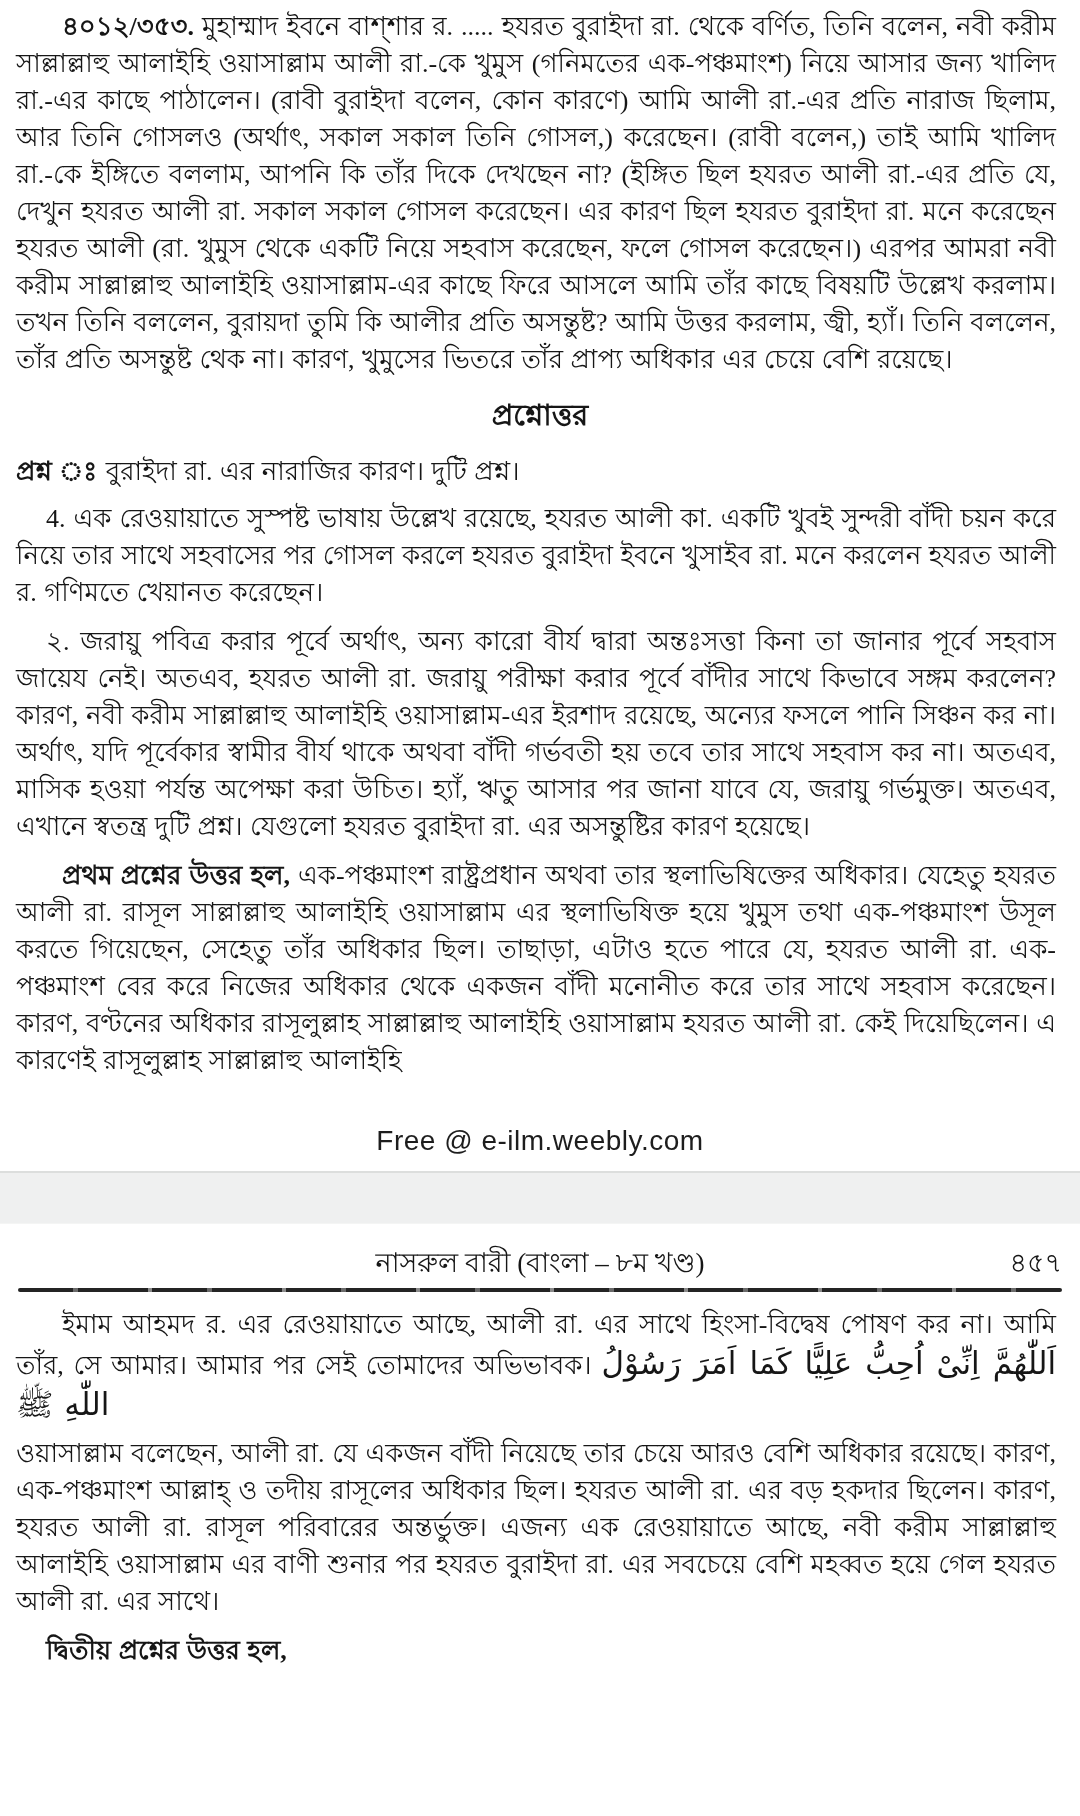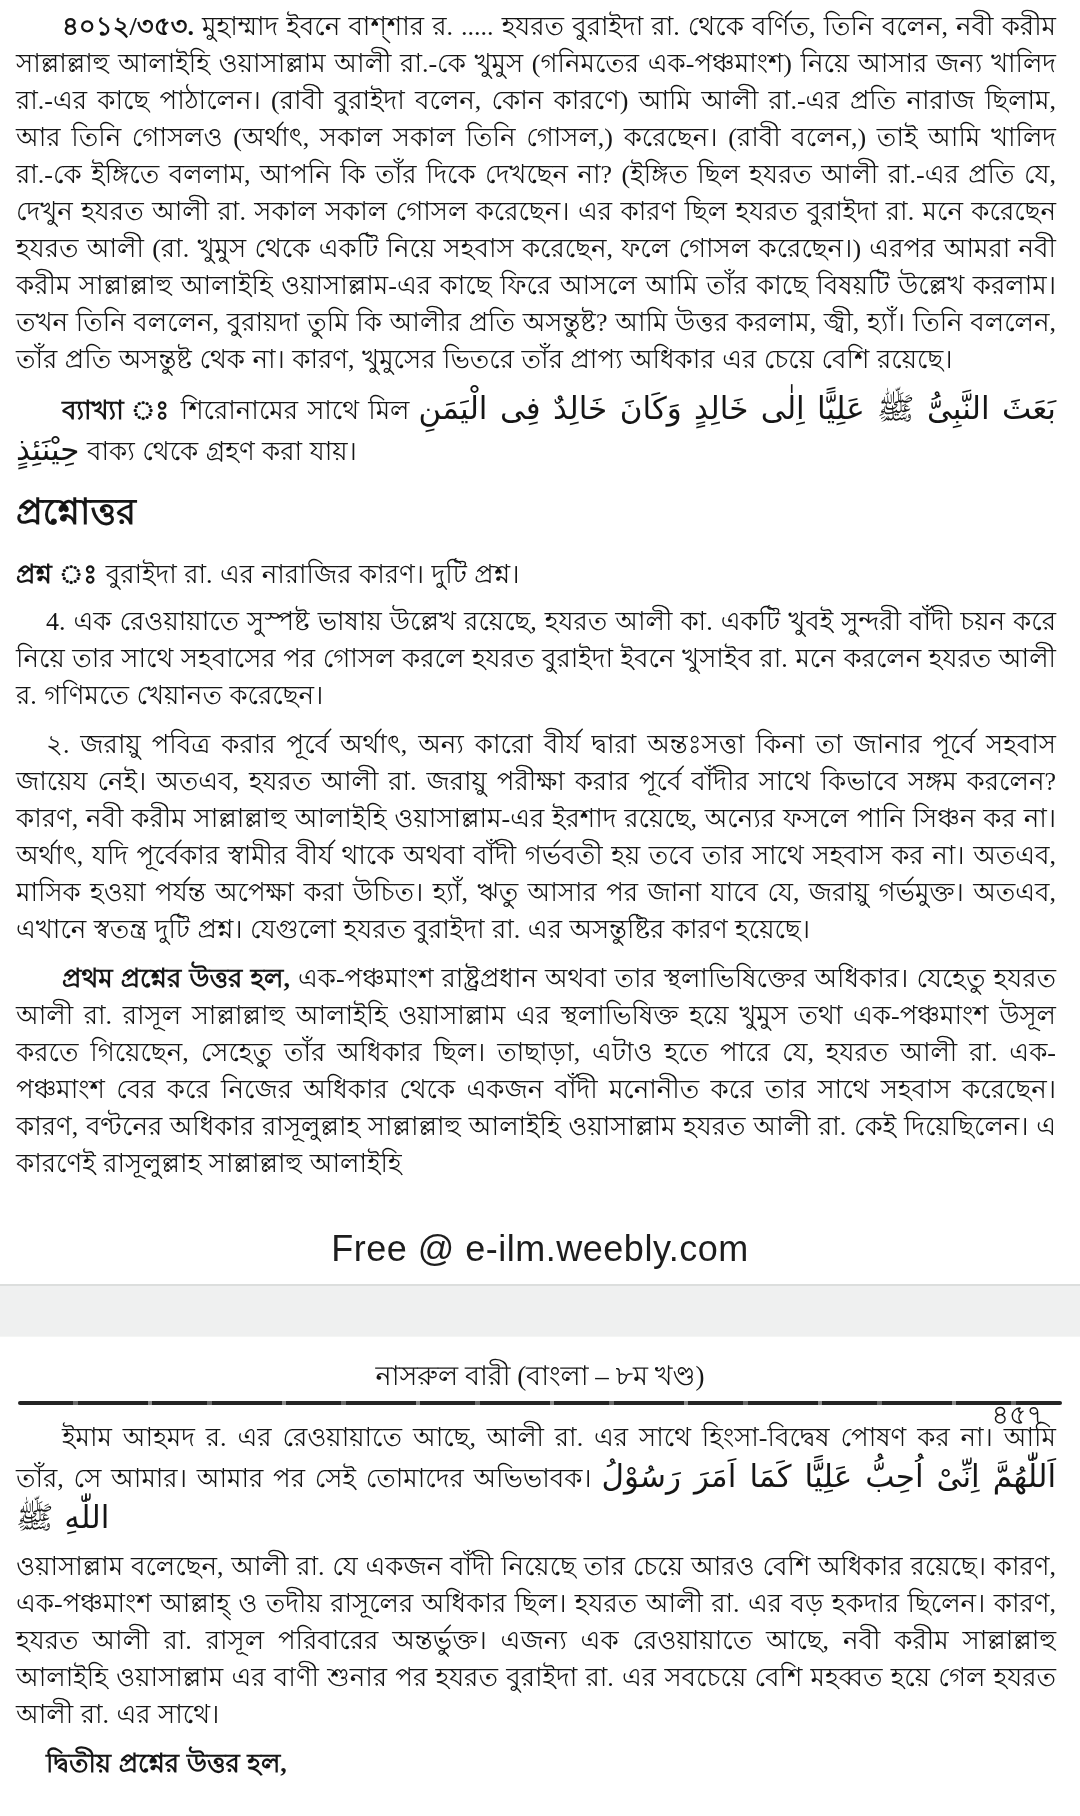--- a/index.html
+++ b/index.html
@@ -24,52 +24,52 @@
   .bold{font-weight:bold;}
   .arabic{
     font-size:31px;
     line-height:40px;
     font-family:"DejaVu Sans","Liberation Serif",serif;
     direction:rtl;
     unicode-bidi:isolate;
     white-space:normal;
   }
   .center-heading{
+    text-align:center;
     font-weight:bold;
-    font-size:36px;
+    font-size:29px;
     margin:14px 0 12px 0;
   }
   .watermark{
     margin-top:46px;
     text-align:center;
     font-family:"Liberation Sans",sans-serif;
-    font-size:36px;
+    font-size:28px;
     color:#1d1d1d;
     letter-spacing:0.5px;
   }
   .page-gap{
     margin-top:14px;
     height:50px;
     background:#eff0f0;
     border-top:2px solid #dcdedd;
     border-bottom:1px solid #f4f5f4;
   }
   .page2{padding-top:22px;}
   .page2-header{
     position:relative;
     text-align:center;
     font-size:27px;
     line-height:34px;
     margin-bottom:8px;
   }
   .page2-header .page-num{
     position:absolute;
-    right:20px;top:0;
+    right:2px;top:0;
     font-size:27px;
-    margin-top:39px;
   }
   .scan-rule{
     height:4px;
     margin:4px 2px 14px 2px;
     background:repeating-linear-gradient(90deg,
       #242424 0px,#242424 55px,
       #6a6a6a 55px,#6a6a6a 60px,
       #242424 60px,#242424 130px,
       #8a8a8a 130px,#8a8a8a 134px);
     border-radius:2px;
@@ -77,21 +77,20 @@
   .bold-line{font-weight:bold;margin:12px 0 12px 0;text-indent:30px;}
   .item{margin-bottom:12px;text-indent:30px;}
 </style>
 </head>
 <body>
 
 <div class="page page1">
 
   <p class="para indent"><span class="bold">৪০১২/৩৫৩.</span> <span>মুহাম্মাদ ইবনে বাশ্শার র. ..... হযরত বুরাইদা রা. থেকে বর্ণিত, তিনি বলেন, নবী করীম সাল্লাল্লাহু আলাইহি ওয়াসাল্লাম আলী রা.-কে খুমুস (গনিমতের এক-পঞ্চমাংশ) নিয়ে আসার জন্য খালিদ রা.-এর কাছে পাঠালেন। (রাবী বুরাইদা বলেন, কোন কারণে) আমি আলী রা.-এর প্রতি নারাজ ছিলাম, আর তিনি গোসলও (অর্থাৎ, সকাল সকাল তিনি গোসল,) করেছেন। (রাবী বলেন,) তাই আমি খালিদ রা.-কে ইঙ্গিতে বললাম, আপনি কি তাঁর দিকে দেখছেন না? (ইঙ্গিত ছিল হযরত আলী রা.-এর প্রতি যে, দেখুন হযরত আলী রা. সকাল সকাল গোসল করেছেন। এর কারণ ছিল হযরত বুরাইদা রা. মনে করেছেন হযরত আলী (রা. খুমুস থেকে একটি নিয়ে সহবাস করেছেন, ফলে গোসল করেছেন।) এরপর আমরা নবী করীম সাল্লাল্লাহু আলাইহি ওয়াসাল্লাম-এর কাছে ফিরে আসলে আমি তাঁর কাছে বিষয়টি উল্লেখ করলাম। তখন তিনি বললেন, বুরায়দা তুমি কি আলীর প্রতি অসন্তুষ্ট? আমি উত্তর করলাম, জ্বী, হ্যাঁ। তিনি বললেন, তাঁর প্রতি অসন্তুষ্ট থেক না। কারণ, খুমুসের ভিতরে তাঁর প্রাপ্য অধিকার এর চেয়ে বেশি রয়েছে।</span></p>
 
-  <p class="para indent"><span class="bold">ব্যাখ্যা ঃ</span> <span>শিরোনামের সাথে মিল</span> <span class="arabic">بَعَثَ النَّبِىُّ ﷺ عَلِيًّا اِلٰى خَالِدٍ وَكَانَ خَالِدٌ فِى الْيَمَنِ حِيْنَئِذٍ</span> <span>বাক্য থেকে গ্রহণ করা যায়।</span></p>
 
   <div class="center-heading">প্রশ্নোত্তর</div>
 
   <p class="para"><span class="bold">প্রশ্ন ঃ</span> <span>বুরাইদা রা. এর নারাজির কারণ। দুটি প্রশ্ন।</span></p>
 
   <p class="para item">4. এক রেওয়ায়াতে সুস্পষ্ট ভাষায় উল্লেখ রয়েছে, হযরত আলী কা. একটি খুবই সুন্দরী বাঁদী চয়ন করে নিয়ে তার সাথে সহবাসের পর গোসল করলে হযরত বুরাইদা ইবনে খুসাইব রা. মনে করলেন হযরত আলী র. গণিমতে খেয়ানত করেছেন।</p>
 
   <p class="para item">২. জরায়ু পবিত্র করার পূর্বে অর্থাৎ, অন্য কারো বীর্য দ্বারা অন্তঃসত্তা কিনা তা জানার পূর্বে সহবাস জায়েয নেই। অতএব, হযরত আলী রা. জরায়ু পরীক্ষা করার পূর্বে বাঁদীর সাথে কিভাবে সঙ্গম করলেন? কারণ, নবী করীম সাল্লাল্লাহু আলাইহি ওয়াসাল্লাম-এর ইরশাদ রয়েছে, অন্যের ফসলে পানি সিঞ্চন কর না। অর্থাৎ, যদি পূর্বেকার স্বামীর বীর্য থাকে অথবা বাঁদী গর্ভবতী হয় তবে তার সাথে সহবাস কর না। অতএব, মাসিক হওয়া পর্যন্ত অপেক্ষা করা উচিত। হ্যাঁ, ঋতু আসার পর জানা যাবে যে, জরায়ু গর্ভমুক্ত। অতএব, এখানে স্বতন্ত্র দুটি প্রশ্ন। যেগুলো হযরত বুরাইদা রা. এর অসন্তুষ্টির কারণ হয়েছে।</p>
 
   <p class="para indent"><span class="bold">প্রথম প্রশ্নের উত্তর হল,</span> <span>এক-পঞ্চমাংশ রাষ্ট্রপ্রধান অথবা তার স্থলাভিষিক্তের অধিকার। যেহেতু হযরত আলী রা. রাসূল সাল্লাল্লাহু আলাইহি ওয়াসাল্লাম এর স্থলাভিষিক্ত হয়ে খুমুস তথা এক-পঞ্চমাংশ উসূল করতে গিয়েছেন, সেহেতু তাঁর অধিকার ছিল। তাছাড়া, এটাও হতে পারে যে, হযরত আলী রা. এক-পঞ্চমাংশ বের করে নিজের অধিকার থেকে একজন বাঁদী মনোনীত করে তার সাথে সহবাস করেছেন। কারণ, বণ্টনের অধিকার রাসূলুল্লাহ সাল্লাল্লাহু আলাইহি ওয়াসাল্লাম হযরত আলী রা. কেই দিয়েছিলেন। এ কারণেই রাসূলুল্লাহ সাল্লাল্লাহু আলাইহি</span></p>

